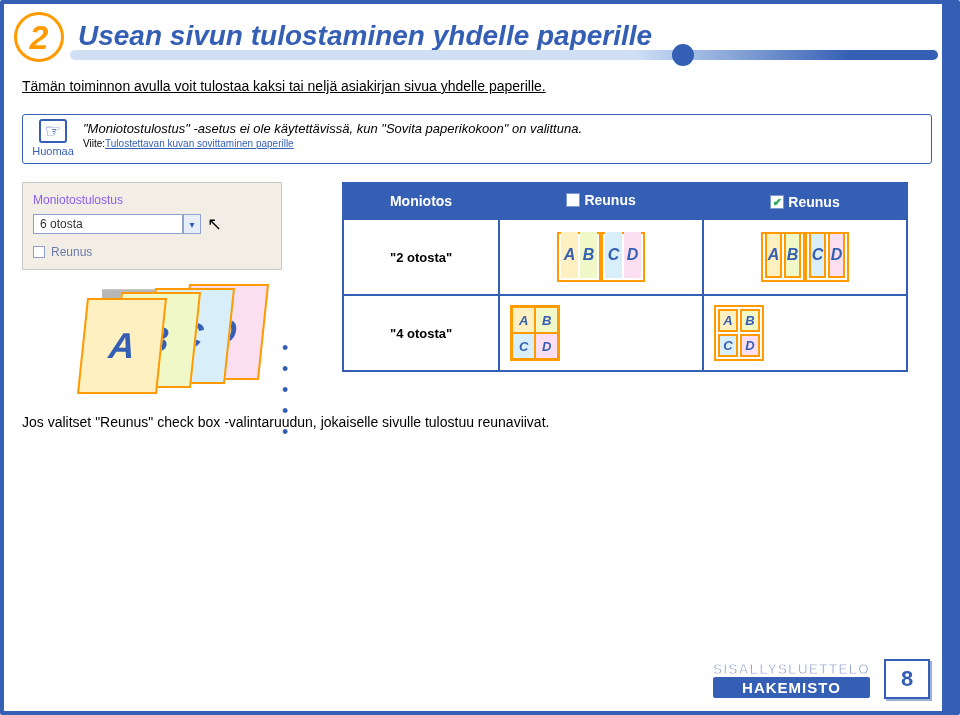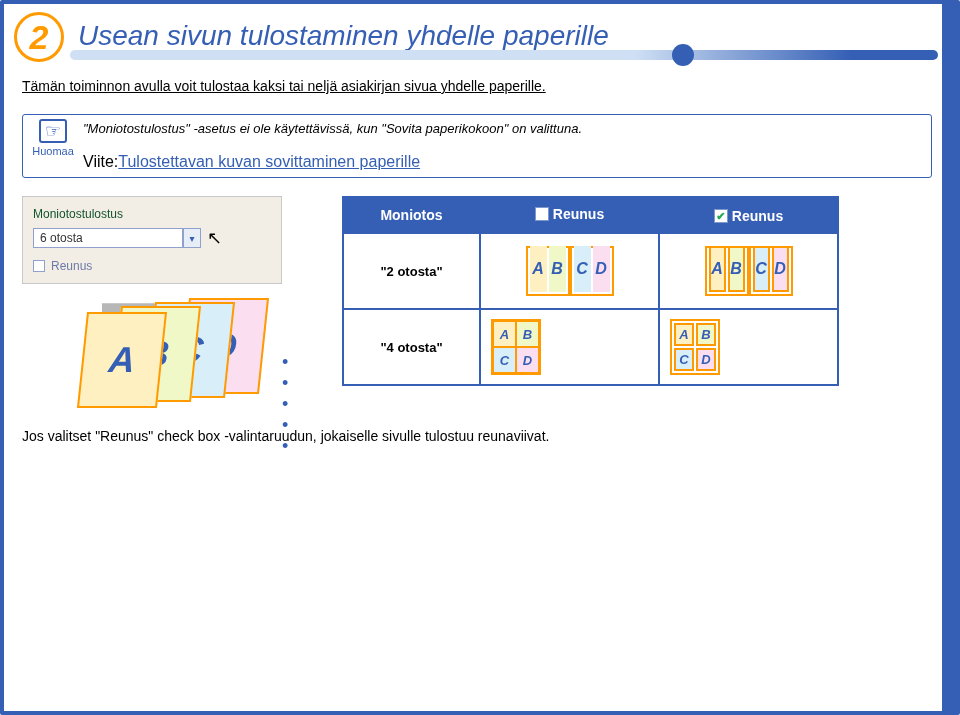--- a/index.html
+++ b/index.html
@@ -2,50 +2,50 @@
 <html><head>
 <meta charset="utf-8">
 <style>
   * { box-sizing: border-box; margin: 0; padding: 0; }
   html, body { width: 960px; height: 715px; font-family: Arial, Helvetica, sans-serif; background: #fff; overflow: hidden; }
   .page { position: relative; width: 960px; height: 715px; border: 4px solid #355fb5; border-radius: 2px; background: #fff; }
   .page::after { content: ""; position: absolute; right: 0; top: 0; bottom: 0; width: 14px; background: #355fb5; }
   .header { position: relative; padding: 10px 22px 0 70px; }
   .circ { position: absolute; left: 10px; top: 8px; width: 50px; height: 50px; border-radius: 50%; border: 3px solid #ff9a00; background: #fff; color: #ff9a00; font-size: 34px; font-weight: bold; font-style: italic; display: flex; align-items: center; justify-content: center; }
   .title-wrap { position: relative; }
-  .title { font-size: 28px; font-weight: normal; font-style: italic; color: #355fb5; padding: 6px 12px 6px 4px; }
+  .title { font-size: 28px; font-weight: bold; font-style: italic; color: #355fb5; padding: 6px 12px 6px 4px; }
   .title-bar { position: absolute; left: -4px; right: -4px; bottom: -2px; height: 10px; background: linear-gradient(to right, #cfe0f5 0%, #cfe0f5 65%, #355fb5 90%, #355fb5 100%); border-radius: 5px; }
   .title-dot { position: absolute; right: 240px; bottom: -8px; width: 22px; height: 22px; border-radius: 50%; background: #355fb5; }
   .intro { margin: 18px 30px 0 18px; font-size: 14px; line-height: 1.45; color: #000; text-decoration: underline; }
   .notebox { margin: 18px 24px 0 18px; border: 1px solid #355fb5; border-radius: 3px; padding: 6px 10px 6px 60px; position: relative; min-height: 50px; }
   .notemark { position: absolute; left: 6px; top: 4px; width: 48px; text-align: center; }
   .hand { width: 28px; height: 24px; border: 2px solid #355fb5; border-radius: 3px; margin: 0 auto; display: flex; align-items: center; justify-content: center; font-size: 18px; color: #355fb5; }
   .hlabel { color: #355fb5; font-size: 11px; font-weight: normal; margin-top: 2px; }
   .note-it { font-style: italic; font-size: 13px; }
-  .note-line2 { font-size: 16px; margin-top: 17px; }
+  .note-line2 { font-size: 10px; margin-top: 2px; }
   .note-ref { color: #355fb5; text-decoration: underline; }
   .bodyrow { display: flex; margin: 18px 30px 0 18px; gap: 20px; }
   .leftcol { width: 300px; }
   .leftcol .shot { width: 260px; border: 1px solid #c9c9c9; background: #f2eee6; padding: 10px; font-size: 13px; }
-  .lbl { color: #14532d; font-size: 12px; margin-bottom: 6px; display: block; }
+  .lbl { color: #8b5cf6; font-size: 12px; margin-bottom: 6px; display: block; }
   .dd { display: flex; align-items: center; }
   .dd-box { width: 150px; border: 1px solid #8fa1cc; background: #fff; padding: 2px 6px; font-size: 12px; color: #333; }
   .dd-btn { width: 18px; height: 20px; border: 1px solid #8fa1cc; background: #e8eef7; display: flex; align-items: center; justify-content: center; font-size: 10px; color: #355fb5; }
   .cursor { margin-left: 6px; font-size: 18px; }
   .chk-row { margin-top: 10px; display: flex; align-items: center; gap: 6px; font-size: 12px; color: #6c7aa8; }
   .chk { width: 12px; height: 12px; border: 1px solid #8fa1cc; background: #fff; display: inline-block; }
   .arrow { margin: 14px 0 0 80px; width: 120px; height: 20px; background: #b7b7b7; clip-path: polygon(0 25%, 75% 25%, 75% 0, 100% 50%, 75% 100%, 75% 75%, 0 75%); }
   .stack { position: relative; width: 190px; height: 110px; margin: -16px 0 0 60px; }
   .pg { position: absolute; width: 80px; height: 96px; border: 2px solid #ff9a00; display: flex; align-items: center; justify-content: center; font-size: 36px; font-style: italic; font-weight: bold; color: #355fb5; transform: skewX(-6deg); }
   .pA { left: 0;  top: 10px; background: #fff0c2; z-index: 4;}
   .pB { left: 34px; top: 4px; background: #f0f8c7; z-index: 3;}
   .pC { left: 68px; top: 0; background: #d8eef8; z-index: 2;}
   .pD { left: 102px; top: -4px; background: #fbdff0; z-index: 1;}
   .dots { position: absolute; left: 200px; top: 50px; letter-spacing: 6px; color: #355fb5; font-size: 18px; }
-  table.grid { border-collapse: collapse; width: 497px; }
+  table.grid { border-collapse: collapse; width: 566px; }
   table.grid th, table.grid td { border: 2px solid #355fb5; padding: 8px 10px; text-align: center; vertical-align: middle; }
   table.grid th { background: #355fb5; color: #fff; font-size: 14px; font-weight: bold; height: 36px; }
   .hdr-chk { display:inline-flex; align-items:center; gap:4px; }
   .hdr-box { width:14px; height:14px; background:#fff; border:1px solid #7c98cf; display:inline-flex; align-items:center; justify-content:center; font-size:11px; color:#2a5; font-weight:bold; }
   .rowlabel { font-size: 13px; font-weight: bold; height: 76px; }
   .mini { display: inline-flex; gap: 3px; align-items: flex-end; }
   .mini .mpg { width: 24px; height: 46px; border: 2px solid #ff9a00; display: flex; align-items: center; justify-content: center; font-size: 16px; font-style: italic; font-weight: bold; color: #355fb5; }
   .mini.nob { gap: 0; }
   .mini.nob .two { width: 44px; height: 50px; border: 2px solid #ff9a00; display: flex; align-items: flex-end; justify-content: center; gap: 2px; padding: 2px; }
   .mA { background:#fff0c2 } .mB{background:#f0f8c7} .mC{background:#d8eef8} .mD{background:#fbdff0}
@@ -178,14 +178,21 @@
           </div>
         </td>
       </tr>
     </tbody>
         </table>
   </div>
 </div>
 
 <div class="footnote">Jos valitset "Reunus" check box -valintaruudun, jokaiselle sivulle tulostuu reunaviivat.</div>
 
+<div class="footer">
+  <div class="tocbtn">
+    <div class="toc1">SISÄLLYSLUETTELO</div>
+    <div class="toc2">HAKEMISTO</div>
+  </div>
+  <div class="pagenum">8</div>
+</div>
 
 </div>
 
 </body></html>

